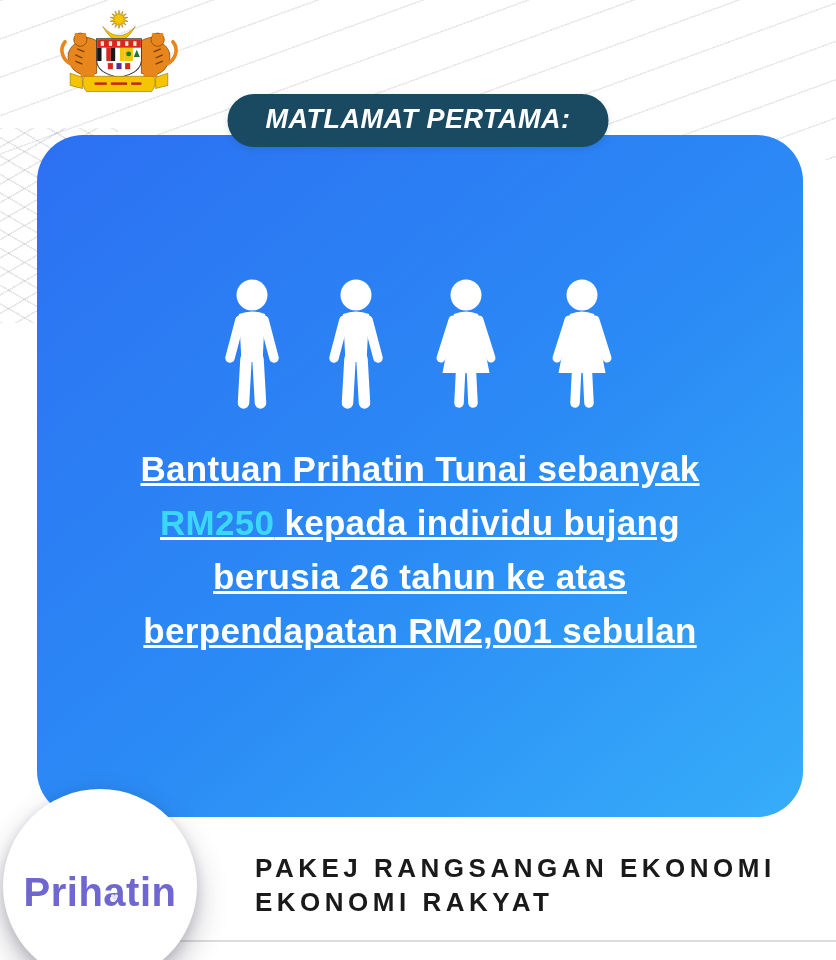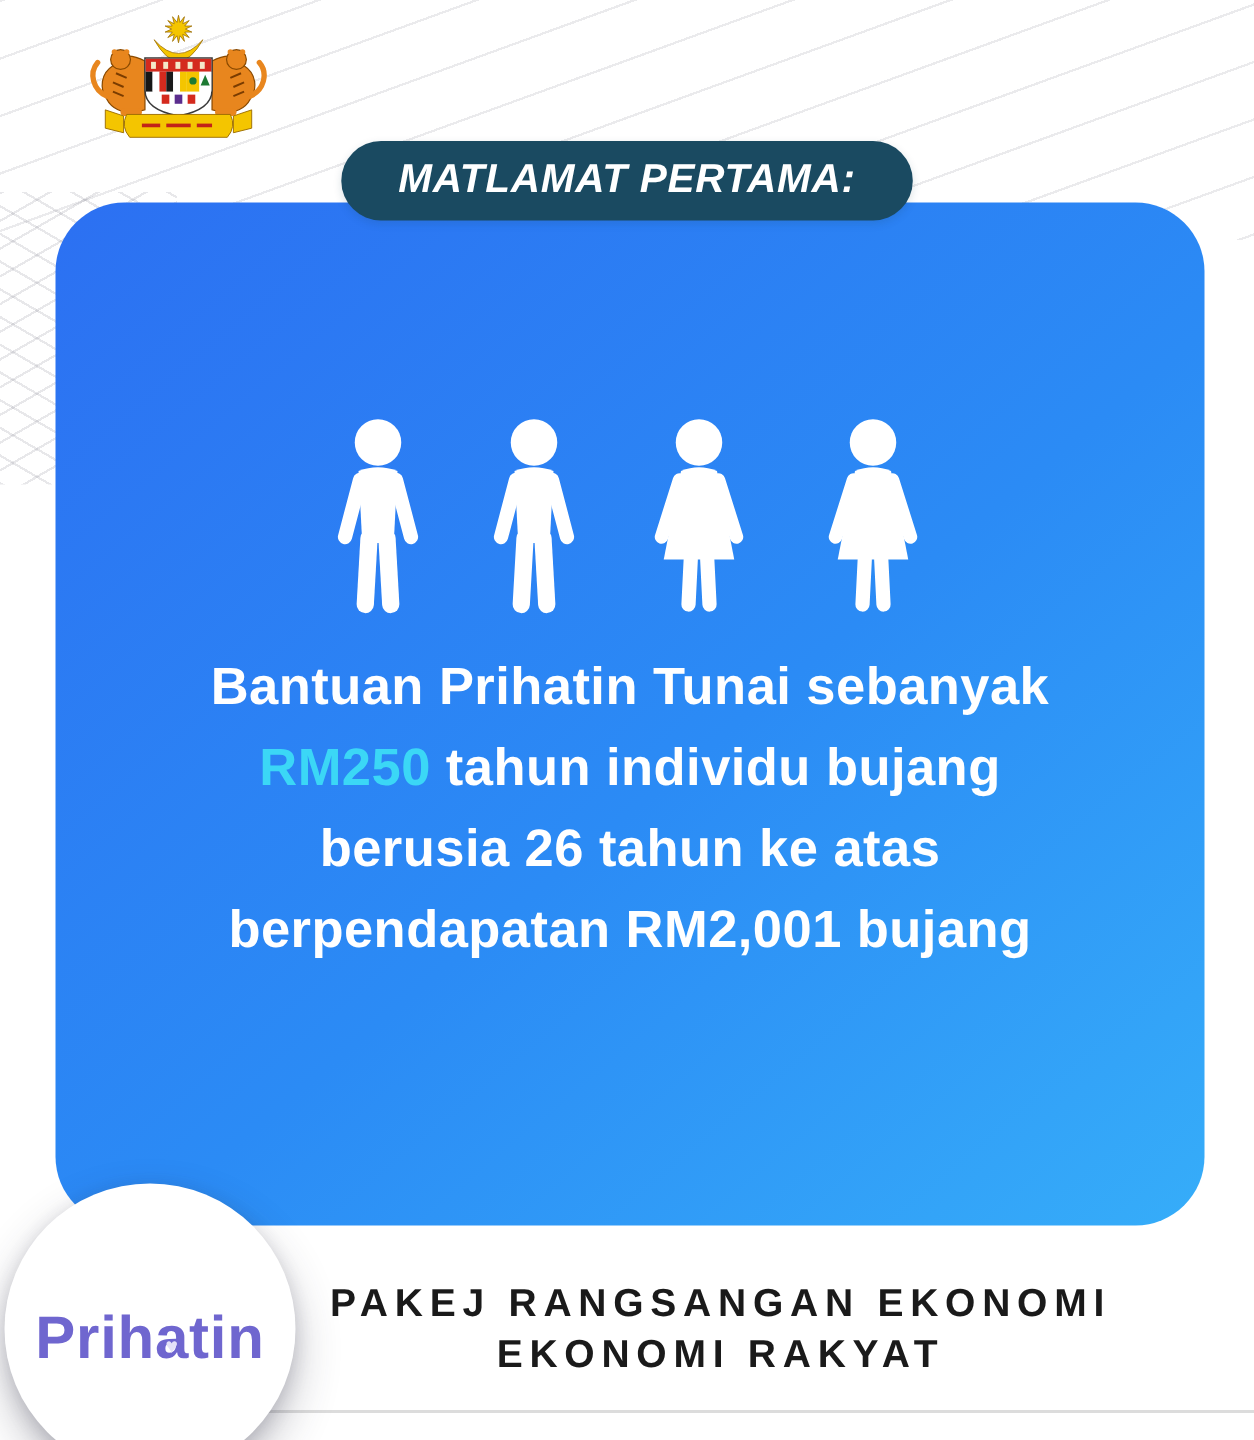--- a/index.html
+++ b/index.html
@@ -36,22 +36,22 @@
     position:absolute; left:37px; top:135px; width:766px; height:682px;
     border-radius:46px; z-index:2;
     background:linear-gradient(140deg, #2C70F2 0%, #2B8BF5 55%, #36ADF9 100%);
   }
   .people-row {
     display:flex; justify-content:center; align-items:flex-end;
     gap:30px; margin-top:142px; height:134px;
   }
   .person { display:block; }
   .message {
-    margin-top:20px; text-align:center; color:#FFFFFF;
-    font-weight:bold; font-size:35px; line-height:54px; letter-spacing:0.3px;
+    margin-top:31px; text-align:center; color:#FFFFFF;
+    font-weight:bold; font-size:35px; line-height:54px; letter-spacing:0.3px;text-decoration:underline;
   }
   .highlight { color:#3BD7F6; }
   .logo-circle {
     position:absolute; left:3px; top:789px; width:194px; height:194px;
     background:#ffffff; border-radius:50%; z-index:6;
     box-shadow:0 14px 30px rgba(50,50,70,0.30), 0 4px 12px rgba(50,50,70,0.18);
     display:flex; align-items:center; justify-content:center;
   }
   .logo-text {
     transform:translateY(-18px);
@@ -59,23 +59,23 @@
     white-space:nowrap;
     margin-top:48px;
   }
   .logo-a { position:relative; display:inline-block; }
   .heart {
     position:absolute; left:50%; top:60%;
     transform:translate(-50%,-50%);
     font-size:14px; line-height:1; color:#E4E1F8; font-style:normal;
   }
   .footer-title {
-    position:absolute; left:220px; top:851px; z-index:3;
+    position:absolute; left:255px; top:851px; z-index:3;
     color:#1A1A1A; font-weight:bold; font-size:26px; line-height:34px;
-    letter-spacing:4.5px; white-space:nowrap;text-align:center;
+    letter-spacing:4.5px; white-space:nowrap;
   }
   .divider {
     position:absolute; left:110px; top:940px; width:726px; height:2px;
     background:#DCDCDC; z-index:1;
   }
 </style>
 </head>
 <body>
 
 <div class="canvas">
@@ -186,23 +186,23 @@
           <line x1="30" y1="41" x2="18" y2="79" stroke-width="9"></line>
           <line x1="56" y1="41" x2="68" y2="79" stroke-width="9"></line>
           <line x1="37.5" y1="94" x2="36" y2="124" stroke-width="9.5"></line>
           <line x1="48.5" y1="94" x2="50" y2="124" stroke-width="9.5"></line>
         </g>
       </svg>
     </div>
 
     <div class="message">
       <div>Bantuan Prihatin Tunai sebanyak</div>
-      <div><span class="highlight">RM250</span><span> tahun individu bujang</span></div>
+      <div><span class="highlight">RM250</span><span> kepada individu bujang</span></div>
       <div>berusia 26 tahun ke atas</div>
-      <div>berpendapatan RM2,001 bujang</div>
+      <div>berpendapatan RM2,001 sebulan</div>
     </div>
   </div>
 
   <div class="divider"></div>
 
   <div class="logo-circle">
     <div class="logo-text"><span>Prih</span><span class="logo-a"><span>a</span><span class="heart">♥</span></span><span>tin</span></div>
   </div>
 
   <div class="footer-title">

